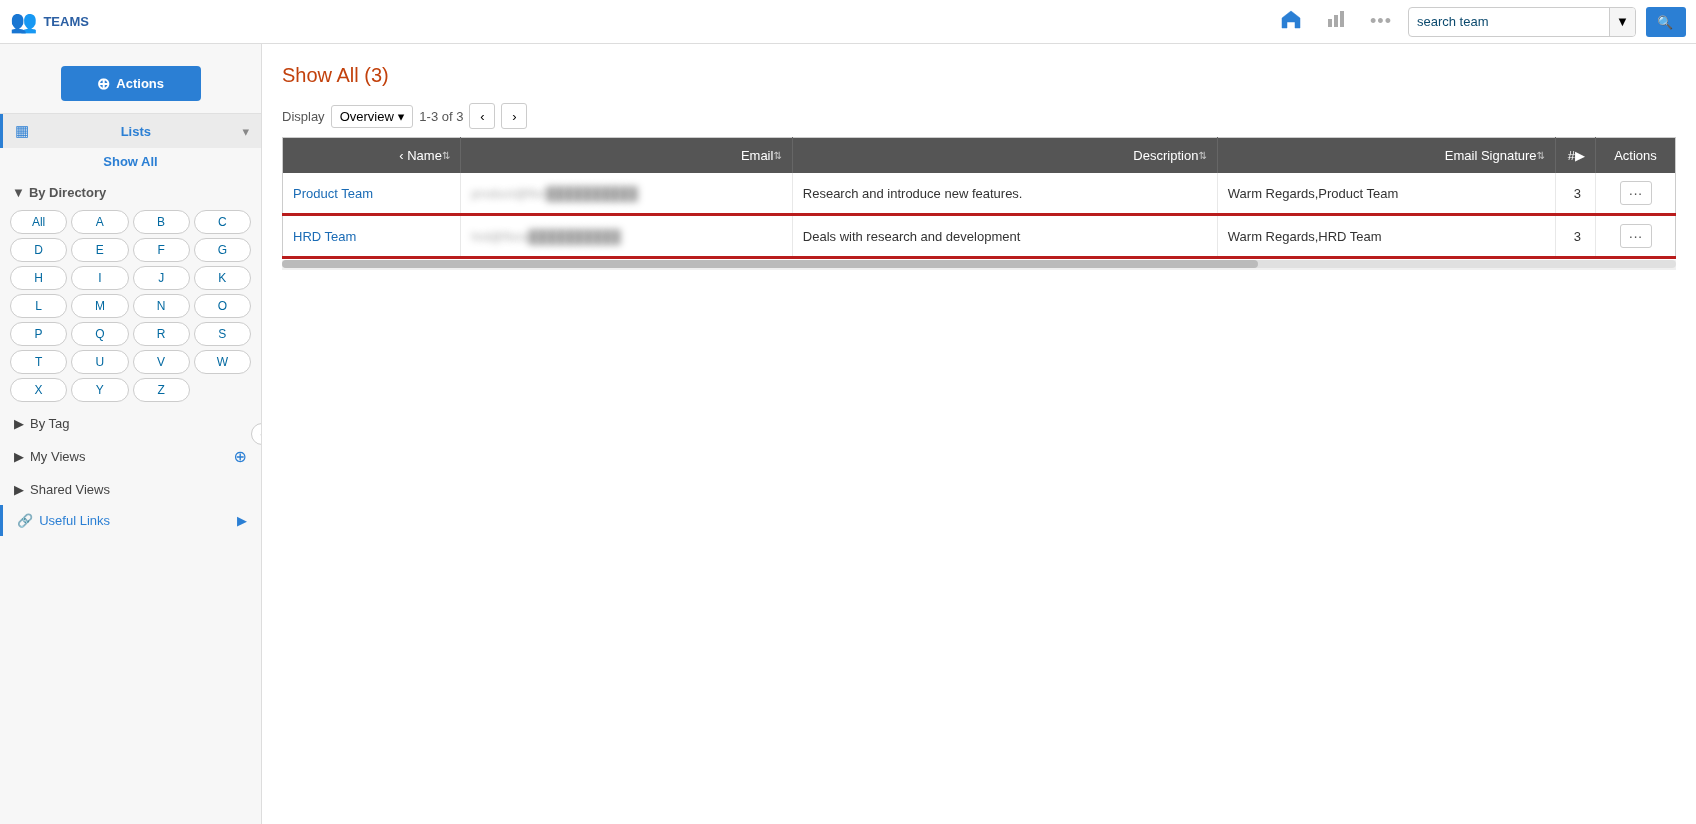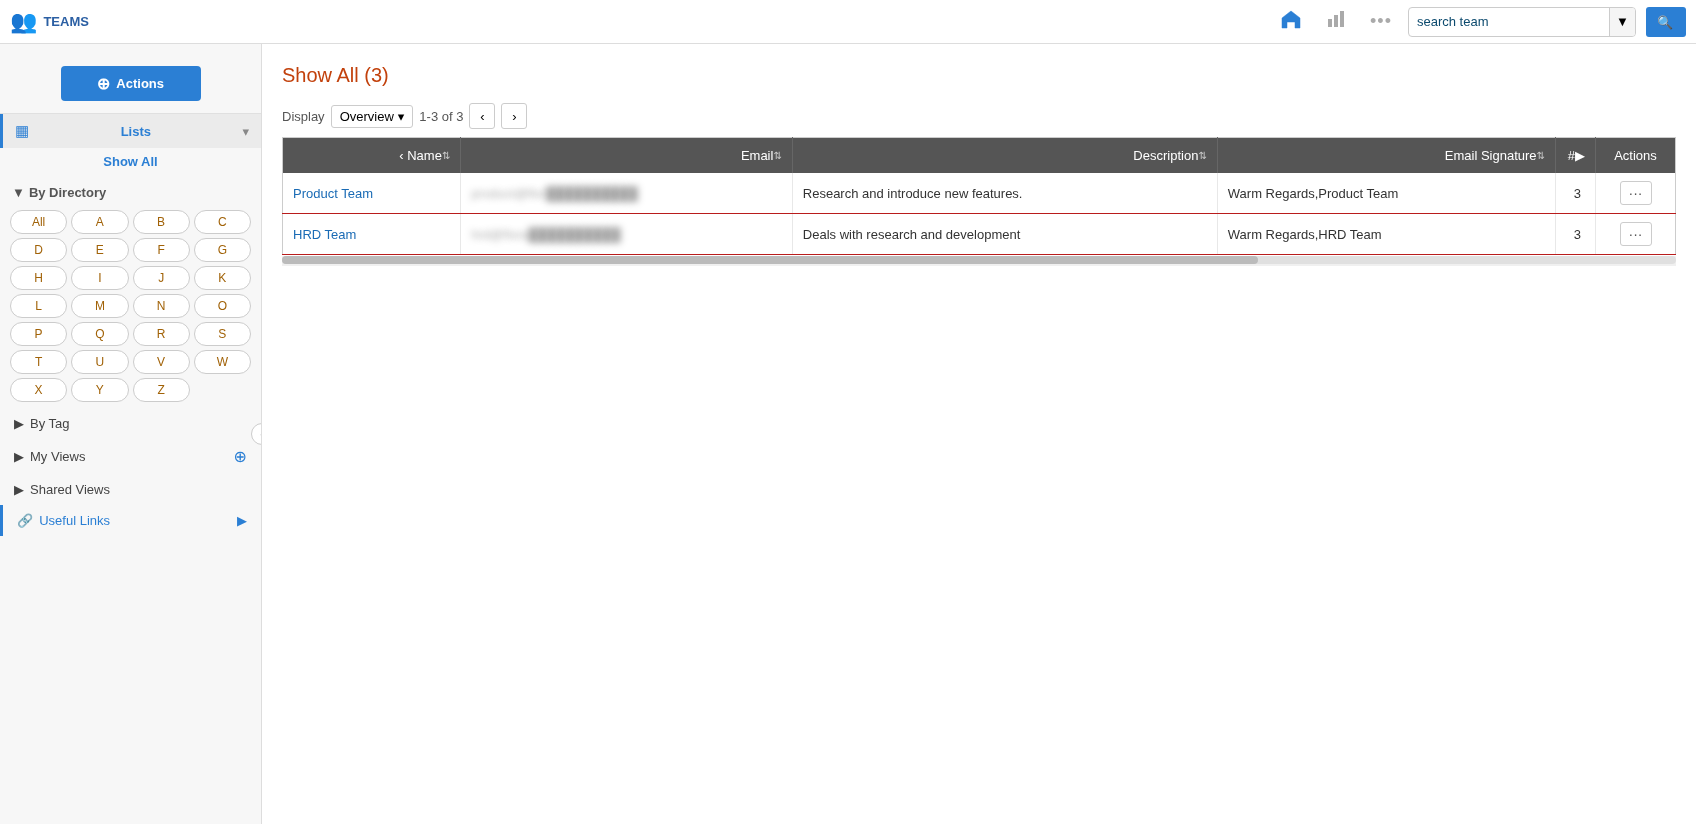--- a/index.html
+++ b/index.html
@@ -152,21 +152,21 @@
       margin-top: 6px;
     }
     .letter-btn {
       border: 1px solid #ccc;
       background: #fff;
       border-radius: 12px;
       padding: 4px 0;
       text-align: center;
       cursor: pointer;
       font-size: 12px;
-      color: #a16207;
+      color: #0369a1;
     }
     .sidebar-nav-item {
       display: flex;
       align-items: center;
       justify-content: space-between;
       padding: 8px 14px;
       cursor: pointer;
       color: #444;
     }
     .sidebar-nav-item .left { display: flex; align-items: center; gap: 6px; }
@@ -261,21 +261,21 @@
     }
     .data-table th:last-child { border-right: none; text-align: center; }
     .data-table th .th-inner {
       display: flex;
       align-items: center;
       justify-content: flex-end;
     }
     .sort-icon { font-size: 10px; color: #ccc; }
     .data-table td {
       padding: 8px 10px;
-      border-bottom: 1px solid #b91c1c;
+      border-bottom: 3px solid #b91c1c;
       border-right: 1px solid #e8e8e8;
       color: #333;
       font-size: 13px;
     }
     .data-table td:last-child { border-right: none; }
     .data-table td.blurred { color: transparent; text-shadow: 0 0 6px rgba(0,0,0,0.4); }
     .actions-btn {
       border: 1px solid #ccc;
       background: #fff;
       border-radius: 3px;

